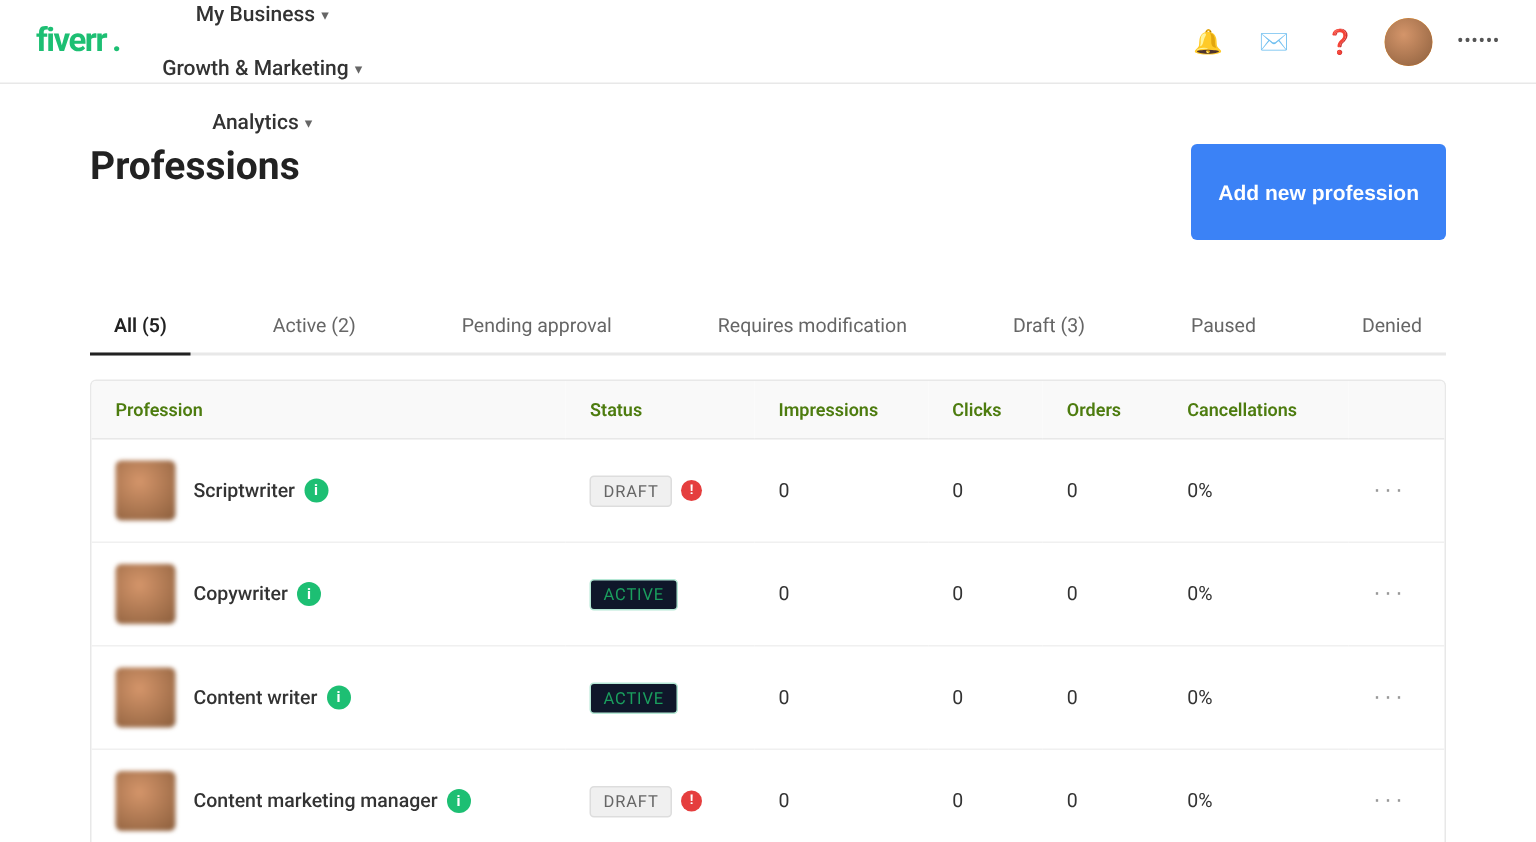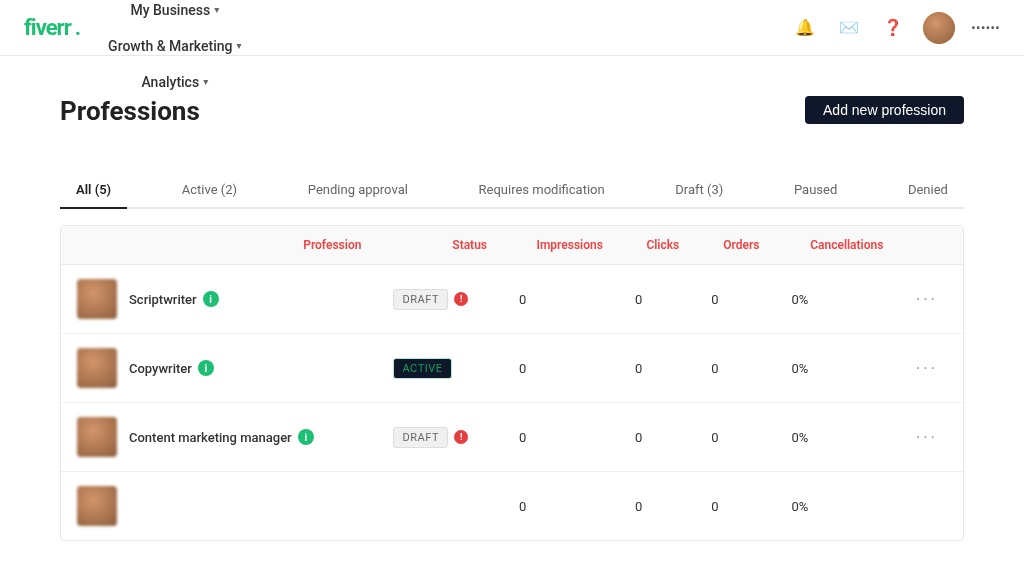--- a/index.html
+++ b/index.html
@@ -25,41 +25,41 @@
 
     
     .main { padding: 40px 60px; max-width: 1024px; margin: 0 auto; }
 
     .page-header { display: flex; align-items: flex-start; justify-content: space-between; margin-bottom: 40px; }
     .page-title { font-size: 26px; font-weight: 700; color: #222; margin-bottom: 6px; }
     .page-subtitle { font-size: 13px; color: #666; }
     .page-subtitle a { color: #1dbf73; text-decoration: none; }
 
     .add-btn {
-      background: #0f172a; color: #fff; border: none; border-radius: 4px;
-      padding: 6px 18px; font-size: 14px; font-weight: 400; cursor: pointer;
+      background: #3b82f6; color: #fff; border: none; border-radius: 4px;
+      padding: 24px 18px; font-size: 14px; font-weight: 700; cursor: pointer;
       white-space: nowrap;
     }
 
     
     .tabs { display: flex; gap: 0; border-bottom: 2px solid #e8e8e8; margin-bottom: 0; justify-content: space-between; }
     .tab {
       padding: 10px 16px; font-size: 13px; color: #666; cursor: pointer;
       border-bottom: 2px solid transparent; margin-bottom: -2px;
       white-space: nowrap;
     }
     .tab.active { color: #222; font-weight: 600; border-bottom-color: #222; }
 
     
     .table-container { border: 1px solid #e8e8e8; border-radius: 4px; overflow: hidden; margin-top: 16px; }
     table { width: 100%; border-collapse: collapse; }
     thead tr { background: #f9f9f9; }
     thead th {
-      padding: 12px 16px; text-align: right; font-size: 12px; font-weight: 600;
-      color: #ef4444; border-bottom: 1px solid #e8e8e8;
+      padding: 12px 16px; text-align: left; font-size: 12px; font-weight: 600;
+      color: #4d7c0f; border-bottom: 1px solid #e8e8e8;
     }
     tbody tr { border-bottom: 1px solid #f0f0f0; }
     tbody tr:last-child { border-bottom: none; }
     tbody td { padding: 14px 16px; font-size: 13px; color: #333; vertical-align: middle; }
 
     .profession-cell { display: flex; align-items: center; gap: 12px; }
     .profession-avatar {
       width: 40px; height: 40px; border-radius: 4px;
       background: radial-gradient(circle at 40% 35%, #d4956a, #8b5e3c);
       flex-shrink: 0; filter: blur(1.5px);
@@ -198,20 +198,44 @@
       <td>0%</td>
       <td>
         <button class="more-btn">···</button>
       </td>
     </tr>
           <tr>
       <td>
         <div class="profession-cell">
           <div class="profession-avatar"></div>
           <div class="profession-name">
+            <span>Content writer</span>
+            <span class="info-icon">i</span>
+          </div>
+        </div>
+      </td>
+      <td>
+        <div class="status-cell">
+          <span class="status-badge status-active">ACTIVE</span>
+
+        </div>
+      </td>
+      <td>0</td>
+      <td>0</td>
+      <td>0</td>
+      <td>0%</td>
+      <td>
+        <button class="more-btn">···</button>
+      </td>
+    </tr>
+          <tr>
+      <td>
+        <div class="profession-cell">
+          <div class="profession-avatar"></div>
+          <div class="profession-name">
             <span>Content marketing manager</span>
             <span class="info-icon">i</span>
           </div>
         </div>
       </td>
       <td>
         <div class="status-cell">
           <span class="status-badge status-draft">DRAFT</span>
           <span class="alert-dot">!</span>
         </div>

